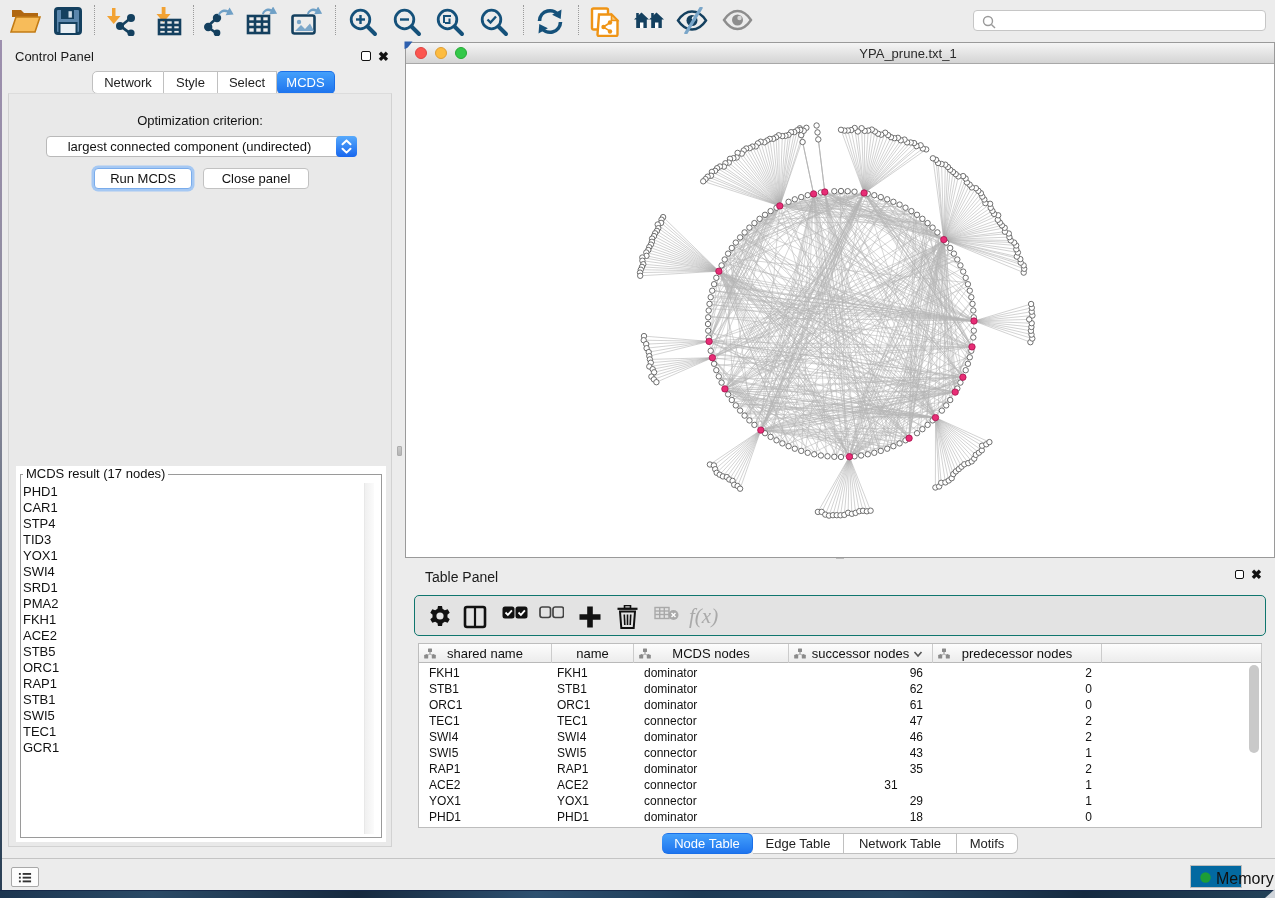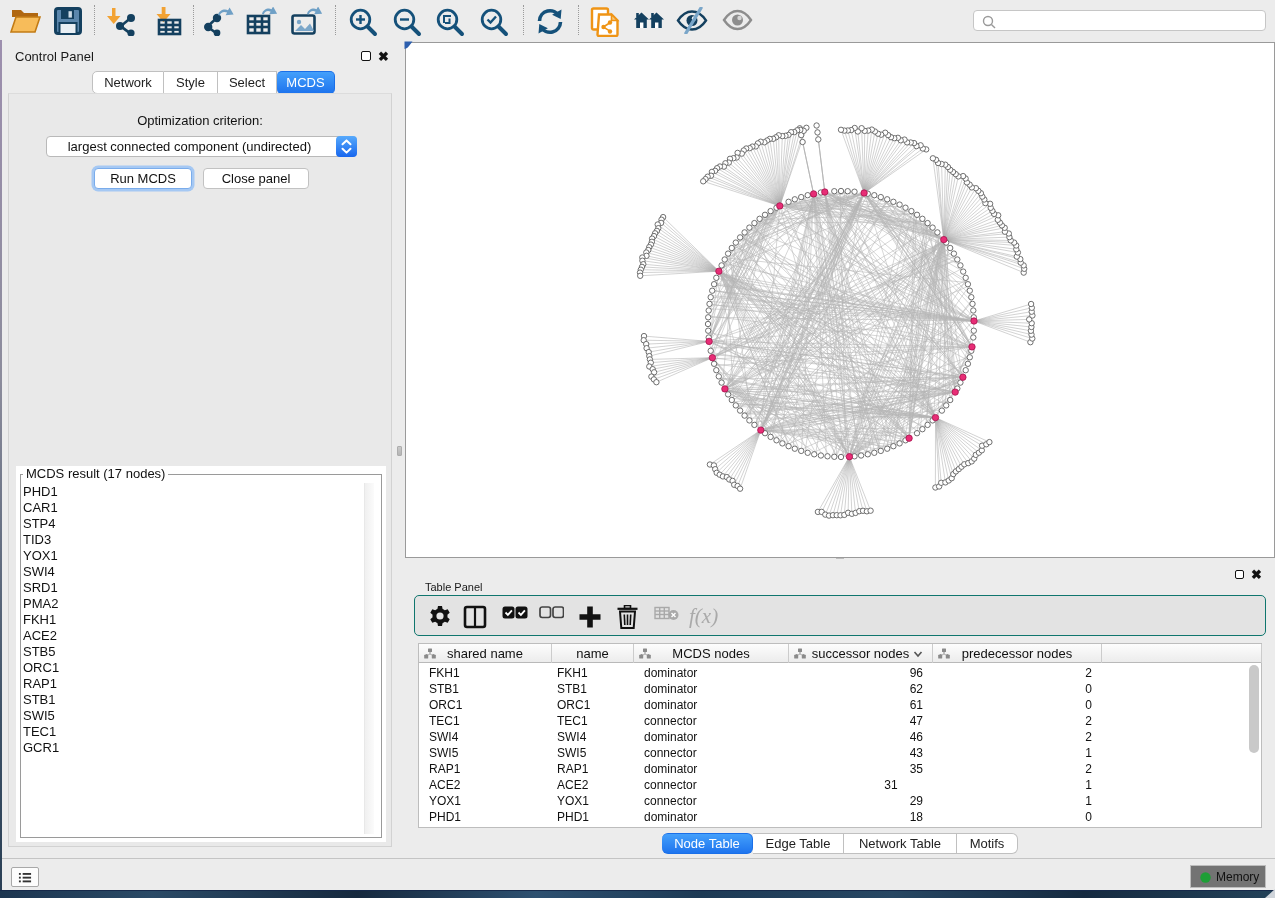--- a/index.html
+++ b/index.html
@@ -48,37 +48,37 @@
 
 #netwin { left:405px; top:42px; width:870px; height:516px; background:#fff;
   border:1px solid #9a9a9a; }
 #nettitle { position:absolute; left:0; top:0; right:0; height:21px; text-indent:136px;
   background:linear-gradient(#f5f5f5,#d4d4d4); border-bottom:1px solid #a8a8a8;
   font-size:13px; color:#2a2a2a; text-align:center; line-height:21px; }
 .light { position:absolute; top:4px; width:12px; height:12px; border-radius:50%; }
 #netcanvas { position:absolute; left:0; top:21px; right:0; bottom:0; background:#fff; overflow:hidden; }
 
 
-#tp-title { left:425px; top:569px; font-size:11px; color:#1a1a1a;margin-top:12px; }
+#tp-title { left:425px; top:569px; font-size:14px; color:#1a1a1a; }
 #tp-toolbar { left:414px; top:595px; width:852px; height:41px; background:#e3e3e3;
   border:1px solid #0f766e; border-radius:5px; }
 #tp-toolbar svg { position:absolute; top:9px; }
 #tbl { left:418px; top:643px; width:844px; height:185px; background:#fff; border:1px solid #bdbdbd; }
 #thead { position:absolute; left:0; top:0; right:0; height:19px;
   background:linear-gradient(#fdfdfd,#ececec); border-bottom:1px solid #b9b9b9; }
 .hcell { position:absolute; top:0; height:19px; border-right:1px solid #cccccc;
   font-size:13px; color:#111; text-align:center; line-height:19px; }
 .hicon { position:absolute; top:4px; }
 .trow { position:absolute; left:0; right:14px; height:16px; font-size:12px; color:#111; }
 .trow span { position:absolute; top:1px; }
 #vscroll { position:absolute; right:2px; top:21px; width:10px; height:88px;
   background:#c9c9c9; border-radius:5px; }
 #tp-tabs { left:662px; top:833px; height:21px; display:flex; font-size:13px; }
-#memory { left:1190px; top:865px; width:76px; height:23px; background:#737373;
-  border:1px solid #bdbdbd; font-size:12px; color:#111; }
+#memory { left:1190px; top:865px; width:52px; height:23px; background:#0369a1;
+  border:1px solid #bdbdbd; font-size:16px; color:#111; }
 #listbtn { left:11px; top:867px; width:28px; height:20px; background:#fdfdfd;
   border:1px solid #a8a8a8; border-radius:2px; }
 #statusbar { left:0; top:858px; width:1275px; height:32px; background:#ececec;
   border-top:1px solid #c4c4c4; }
 #wallpaper { left:0; top:890px; width:1275px; height:8px;
   background:linear-gradient(90deg,#1c3550,#2a4a66 12%,#16293e 28%,#2d5070 42%,#1d3a55 55%,#274763 70%,#152a40 85%,#234259); }
 #leftedge { left:0; top:40px; width:2px; height:850px;
   background:linear-gradient(#9d8fae,#8c8c9c 40%,#3d5166 80%,#2a3f55); }
 </style>
 </head>
@@ -247,20 +247,25 @@
     <div id="mlist">PHD1<br>CAR1<br>STP4<br>TID3<br>YOX1<br>SWI4<br>SRD1<br>PMA2<br>FKH1<br>ACE2<br>STB5<br>ORC1<br>RAP1<br>STB1<br>SWI5<br>TEC1<br>GCR1</div>
     <div id="mtrack"></div>
   </div>
 
   <svg class="abs" style="left:404px; top:41px; z-index:5;" width="9" height="9" viewBox="0 0 9 9">
       <path d="M0.5 0.5 h8 L5 5 C4 6.5 2.5 7.5 0.5 8 z" fill="#2d5fae"></path>
     </svg>
   <div class="abs" style="left:397px; top:446px; width:5px; height:10px; background:linear-gradient(#c9c9c9,#b5b5b5); border:1px solid #adadad; border-radius:1px;"></div>
   <div class="abs" style="left:836px; top:554px; width:8px; height:5px; background:#d6d6d6; border:1px solid #bdbdbd;"></div>
   <div class="abs" id="netwin">
+    <div id="nettitle">YPA_prune.txt_1
+      <div class="light" style="left:9px;  background:#fc5650; border:1px solid #dd4643;"></div>
+      <div class="light" style="left:29px; background:#fdbc40; border:1px solid #de9e34;"></div>
+      <div class="light" style="left:49px; background:#34c84a; border:1px solid #26a934;"></div>
+    </div>
     <div id="netcanvas"><svg width="870" height="495" viewBox="0 0 870 495">
 <g stroke="#878787" stroke-width="0.55" opacity="0.62">
 <line x1="537.8" y1="175.6" x2="480.2" y2="385.1"></line>
 <line x1="537.8" y1="175.6" x2="487.0" y2="382.4"></line>
 <line x1="537.8" y1="175.6" x2="498.1" y2="377.1"></line>
 <line x1="537.8" y1="175.6" x2="502.4" y2="374.7"></line>
 <line x1="537.8" y1="175.6" x2="513.9" y2="367.0"></line>
 <line x1="537.8" y1="175.6" x2="519.7" y2="362.6"></line>
 <line x1="537.8" y1="175.6" x2="527.5" y2="355.6"></line>
 <line x1="537.8" y1="175.6" x2="532.1" y2="350.9"></line>

